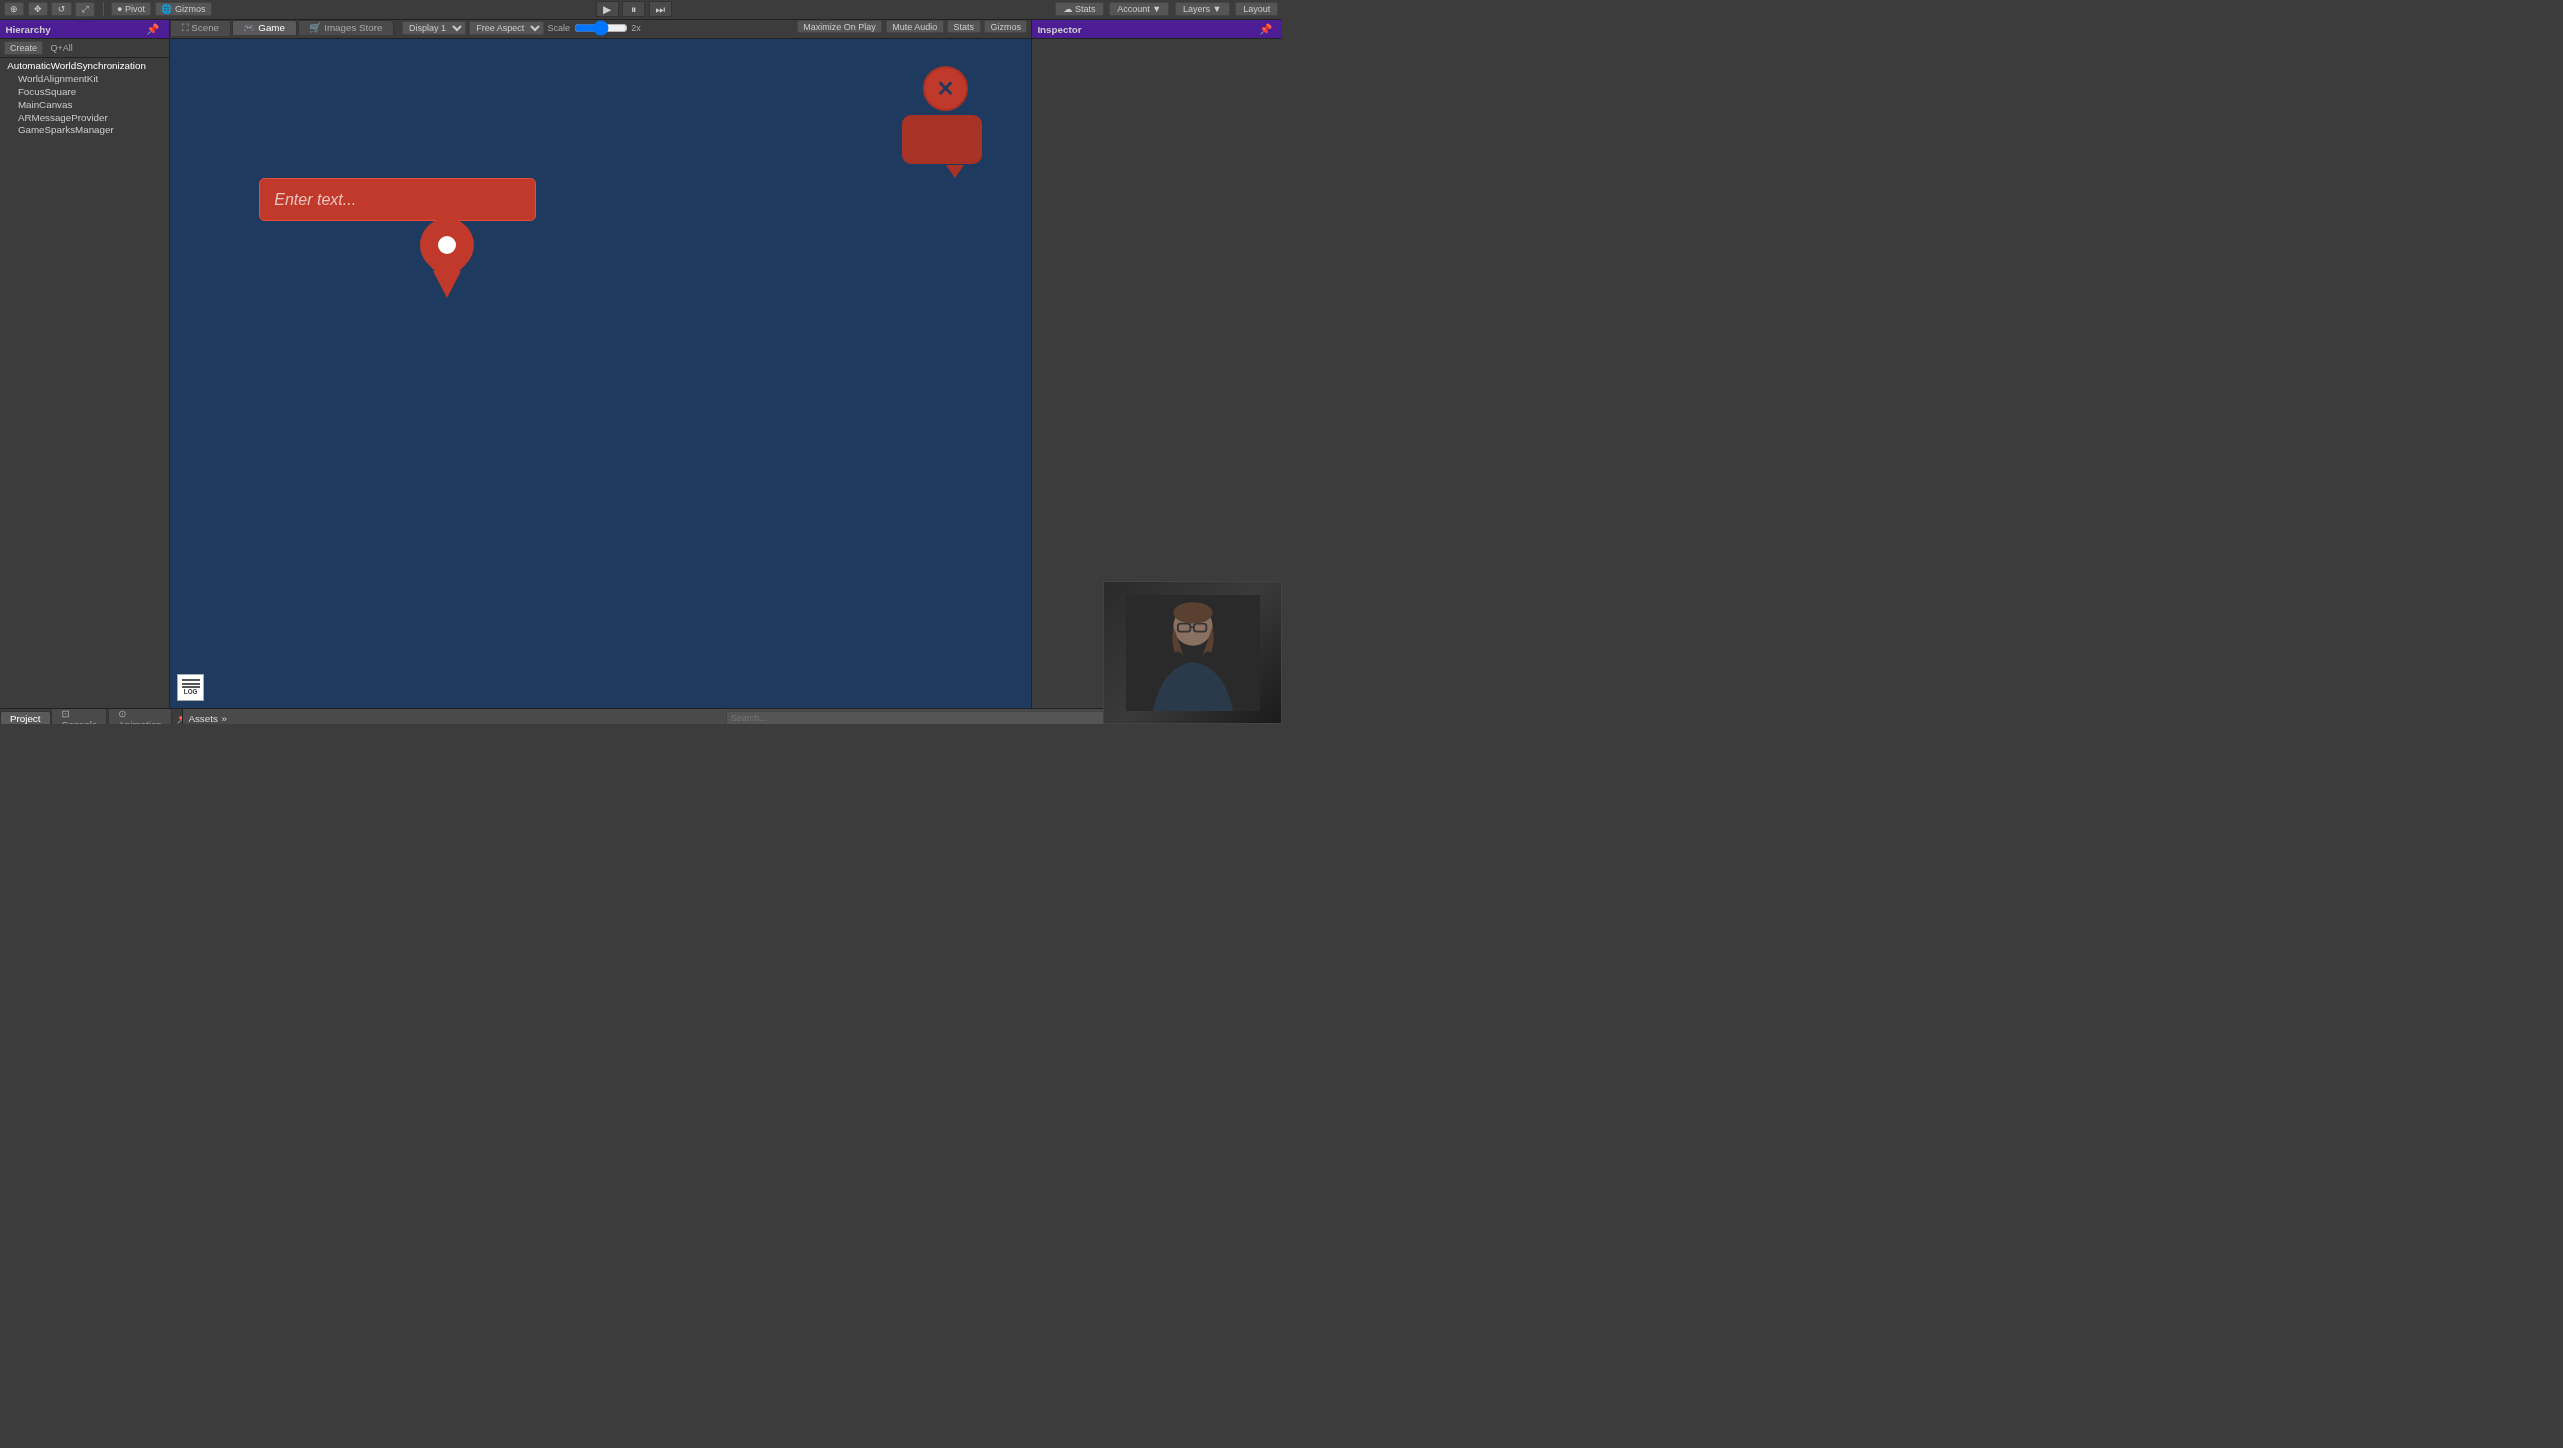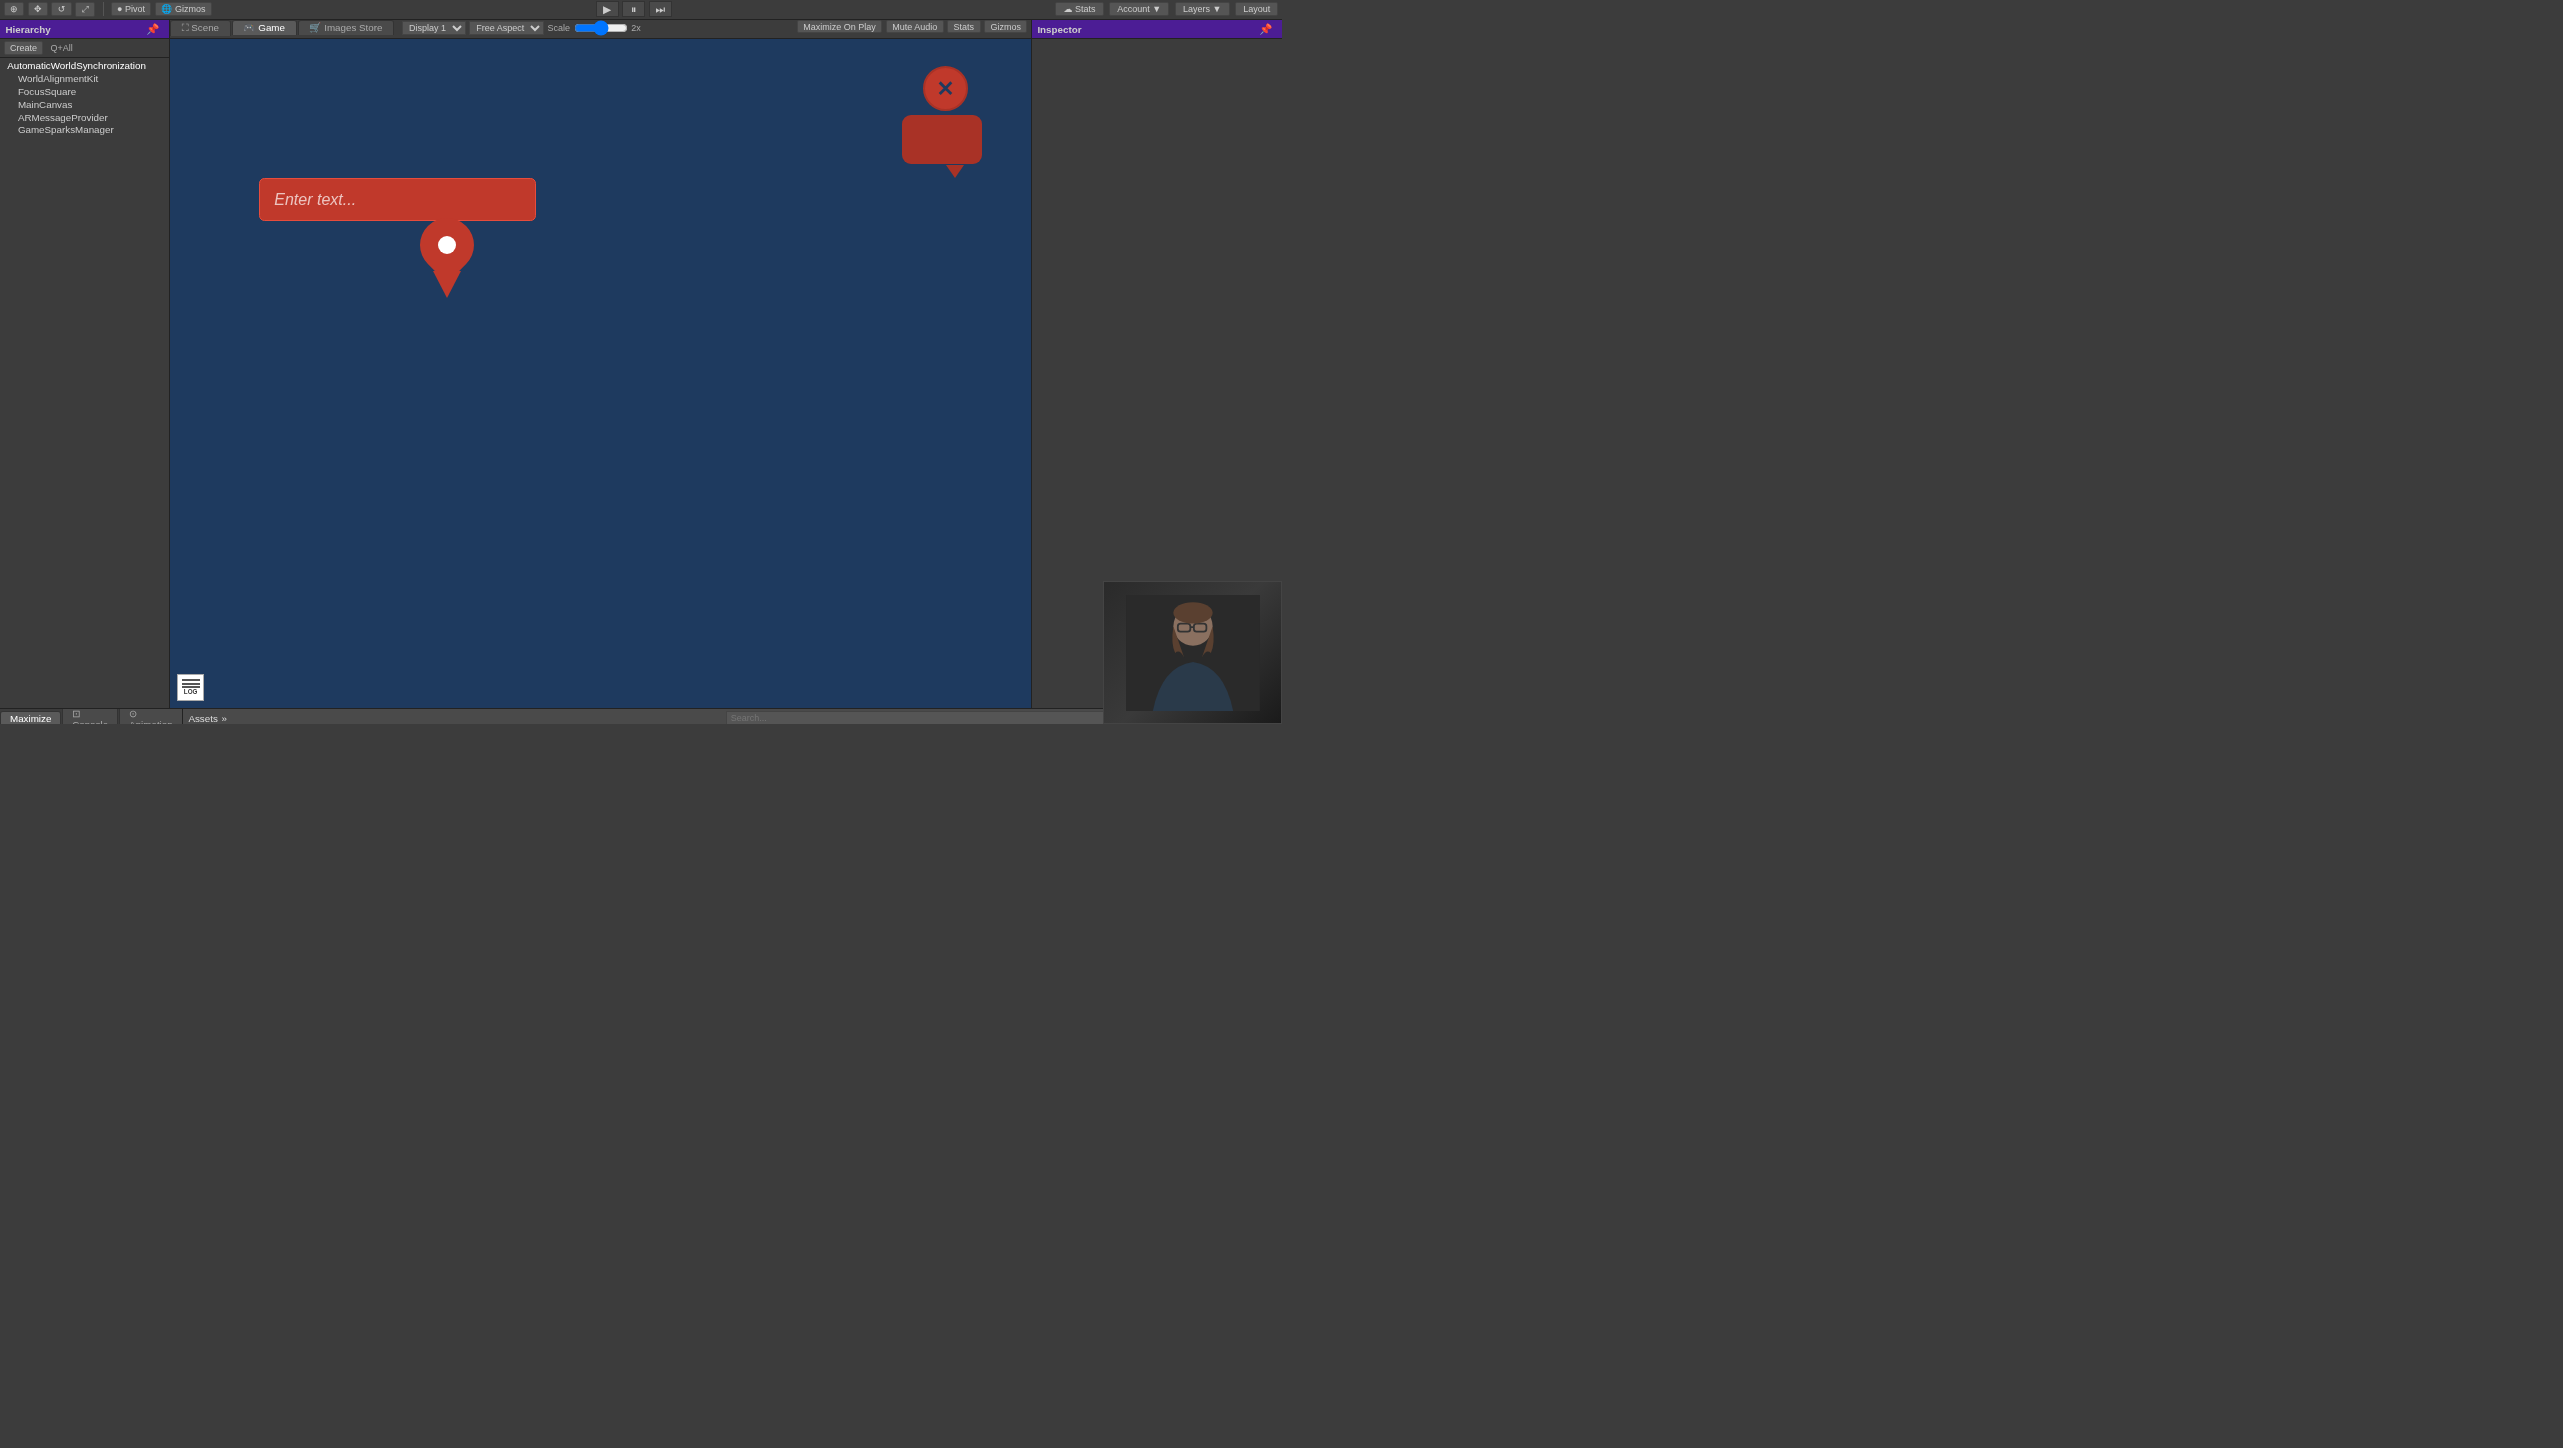--- a/index.html
+++ b/index.html
@@ -679,21 +679,21 @@
   </div>
 
 </div>
 
 <div class="bottom-area">
   <div class="bottom-content">
 
     <div class="project-panel">
       <div class="panel-tab-bar">
         <div class="panel-tab active">
-          <span>Maximize</span>
+          <span>Project</span>
         </div>
         <div class="panel-tab">
           <span>⊡</span>
           <span>Console</span>
         </div>
         <div class="panel-tab">
           <span>⊙</span>
           <span>Animation</span>
         </div>
         <div class="pin-icon">📌</div>

